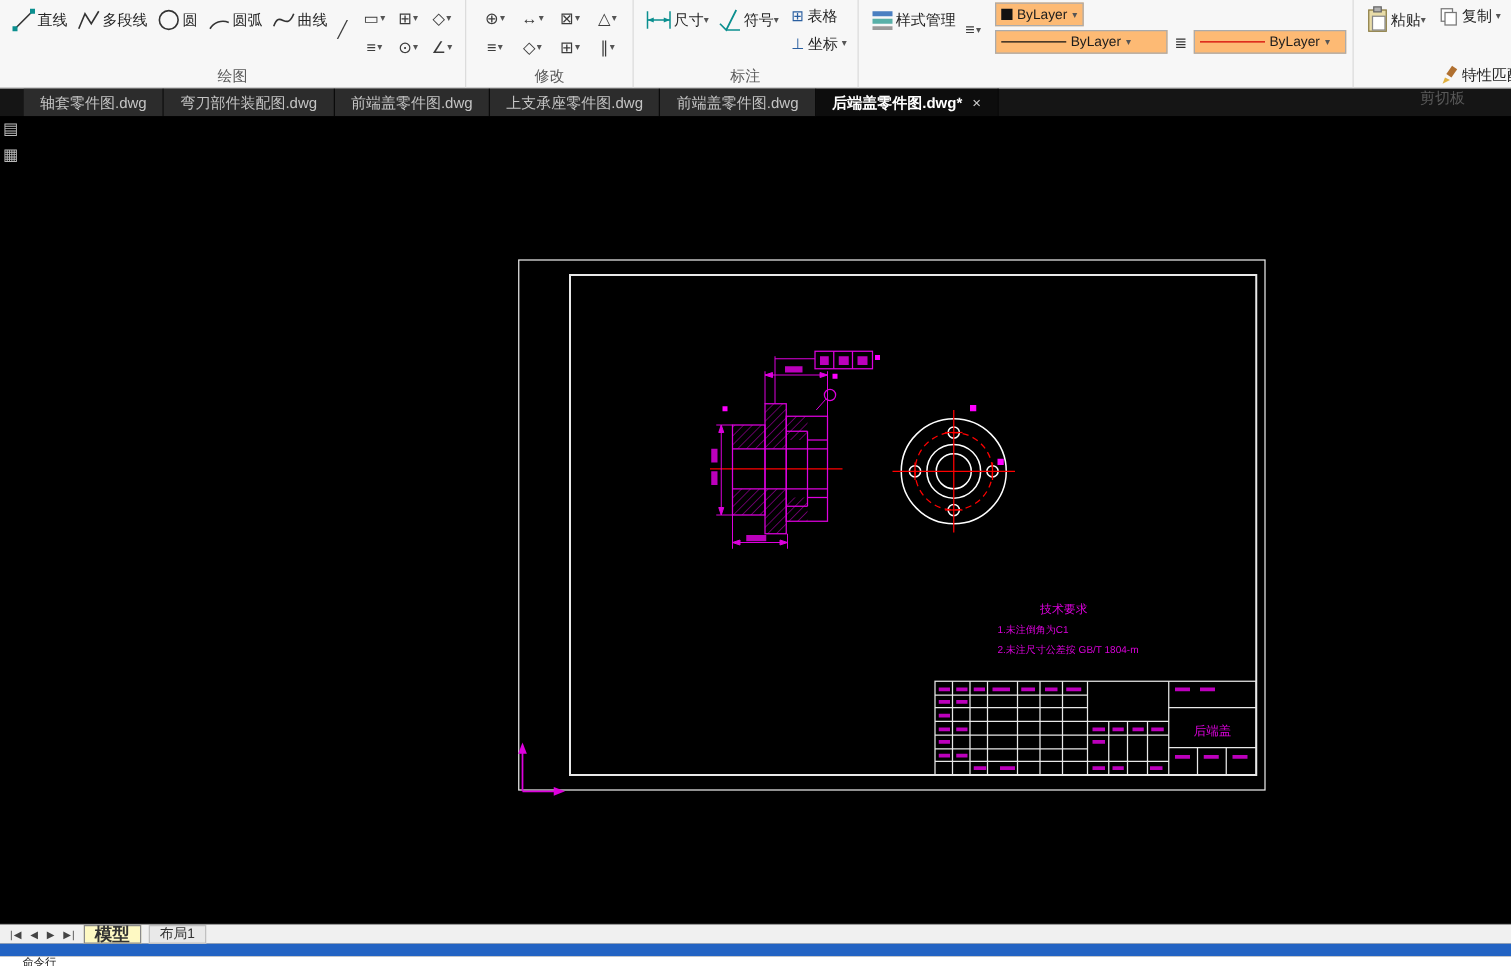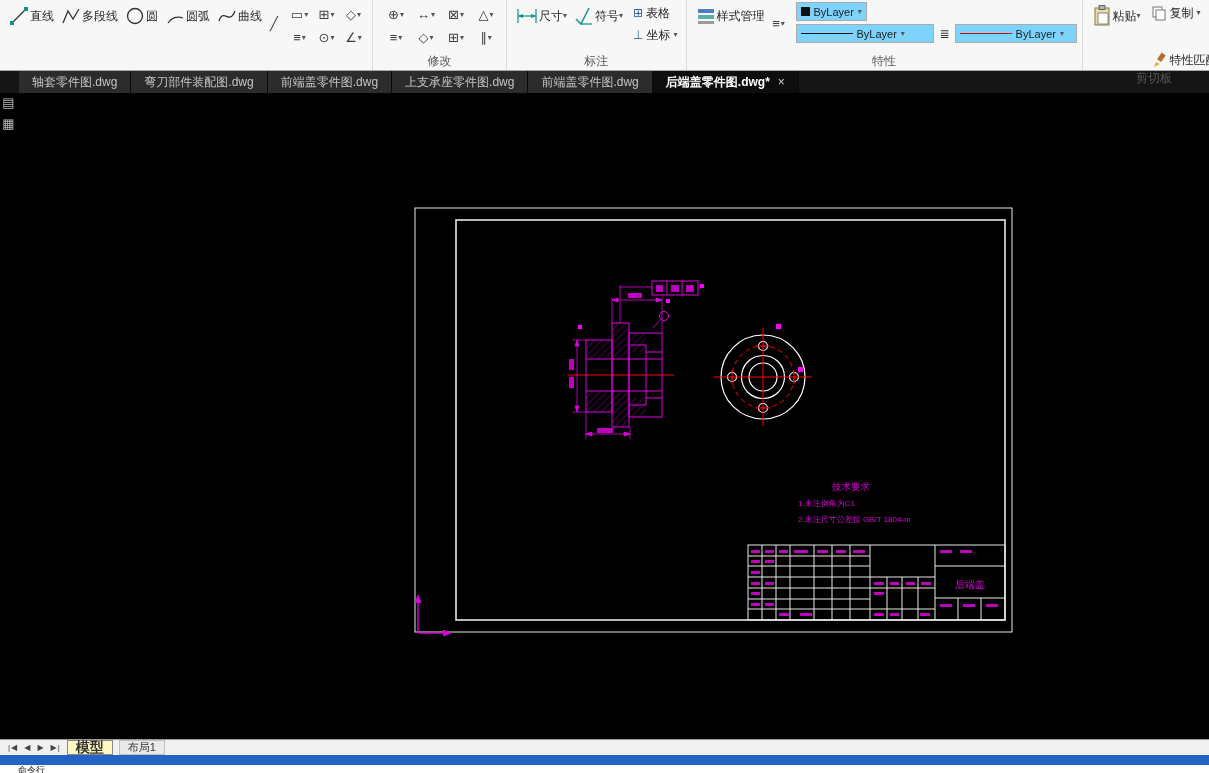--- a/index.html
+++ b/index.html
@@ -13,21 +13,21 @@
   .bicon{height:26px;display:flex;align-items:center;justify-content:center;}
   .blbl{font-size:12px;color:#262626;white-space:nowrap;line-height:13px;}
   .da{font-size:8px;color:#555;line-height:8px;}
   .sgrid{display:grid;grid-auto-rows:23px;margin:1px 0 0 3px;}
   .sgrid.c3{grid-template-columns:repeat(3,27px);}
   .sgrid.c4{grid-template-columns:repeat(4,30px);}
   .sbtn{display:flex;align-items:center;justify-content:center;font-size:13px;color:#3c3c3c;gap:1px;}
   .sbtn .g{line-height:14px;}
   .rowbtn{display:flex;align-items:center;gap:3px;font-size:12px;color:#262626;height:22px;padding:0 3px;}
   .stack{display:flex;flex-direction:column;justify-content:flex-start;}
-  .dd{display:flex;align-items:center;border:1px solid #ababab;background:#7dd3fc;height:17px;padding:0 4px;font-size:11px;color:#1d1d1d;gap:4px;}
+  .dd{display:flex;align-items:center;border:1px solid #ababab;background:#fdba74;height:17px;padding:0 4px;font-size:11px;color:#1d1d1d;gap:4px;}
   .lsample{display:inline-block;width:52px;height:0;border-top:1px solid #111;}
   .lsample.red{border-top:1px solid #d40000;}
   .swatch{width:9px;height:9px;background:#111;display:inline-block;}
   .hsampl{font-size:12px;color:#333;letter-spacing:-1px;}
   .filler{flex:1;border-right:none;}
   svg.icn{display:block;}
   
   .tabbar{height:22px;background:#151515;display:flex;align-items:stretch;padding-left:19px;}
   .dtab{display:flex;align-items:center;gap:6px;padding:0 13px;background:#2c2c2c;border-right:1px solid #0a0a0a;
         font-size:12px;color:#c4c4c4;white-space:nowrap;cursor:default;}
@@ -117,20 +117,21 @@
         <div class="sbtn">
             <span class="g">⊙</span>
             <span class="da">▾</span>
           </div>
         <div class="sbtn">
             <span class="g">∠</span>
             <span class="da">▾</span>
           </div>
       </div>
     </div>
+    <div class="rlabel">绘图</div>
   </div>
 
   <div class="rsec">
     <div class="rtools">
       <div class="sgrid c4">
         <div class="sbtn">
             <span class="g">⊕</span>
             <span class="da">▾</span>
           </div>
         <div class="sbtn">
@@ -238,21 +239,20 @@
           </div>
           <span class="hsampl">≣</span>
           <div class="dd" style="width:112px;">
             <span class="lsample red"></span>
             <span>ByLayer</span>
             <span class="da">▾</span>
           </div>
         </div>
       </div>
     </div>
-    <div class="rlabel">特性</div>
   </div>
 
   <div class="rsec">
     <div class="rtools">
       <div class="bigbtn">
         <span class="bicon">
           <svg class="icn" width="22" height="24">
               <rect x="4" y="4" width="14" height="17" fill="#e8dca8" stroke="#8a7a40"></rect>
               <rect x="8" y="1.5" width="6" height="4" fill="#b0b0b0" stroke="#666"></rect>
               <rect x="7" y="9" width="10" height="11" fill="#fff" stroke="#888"></rect>

